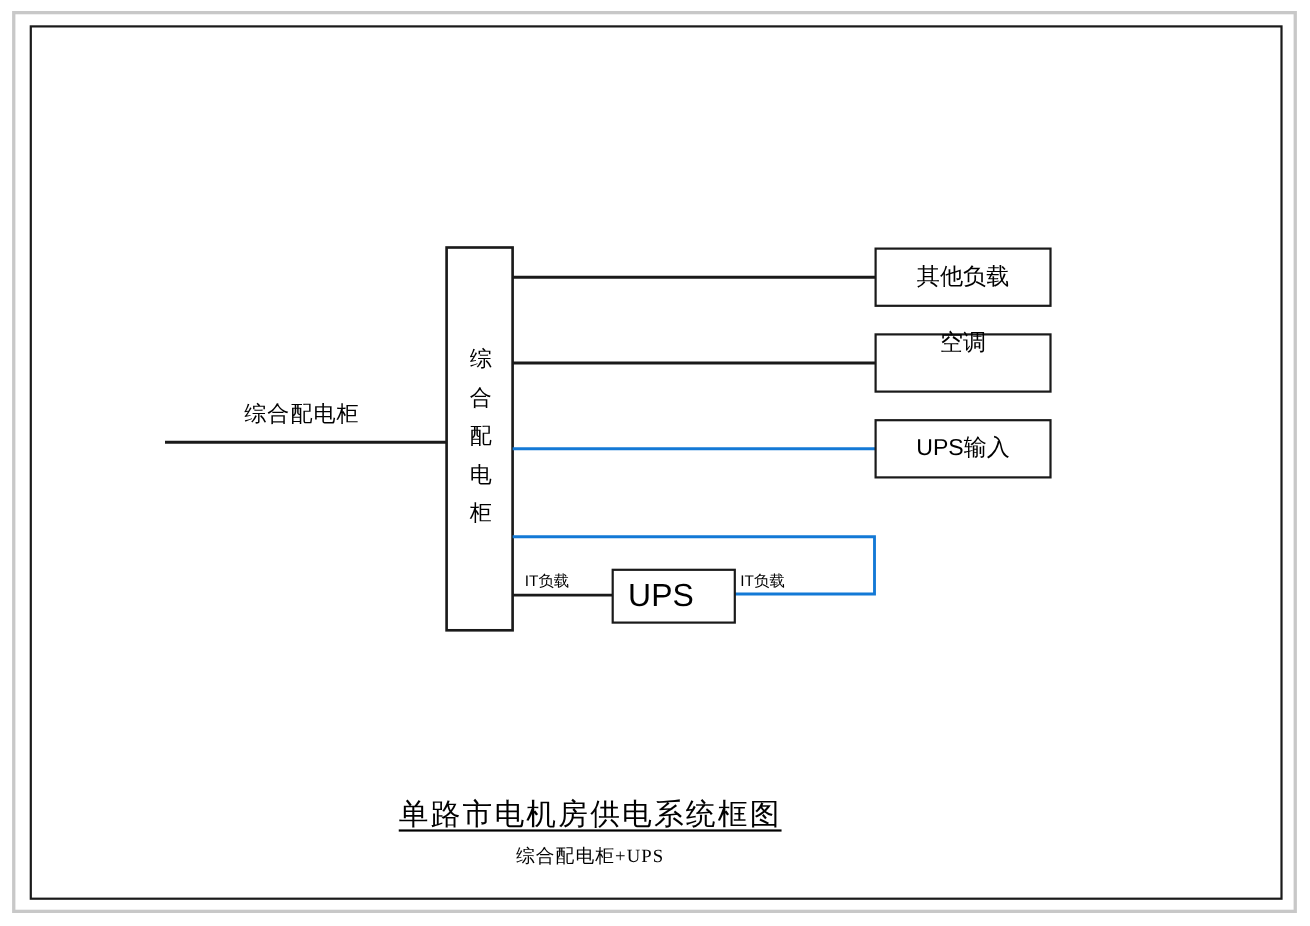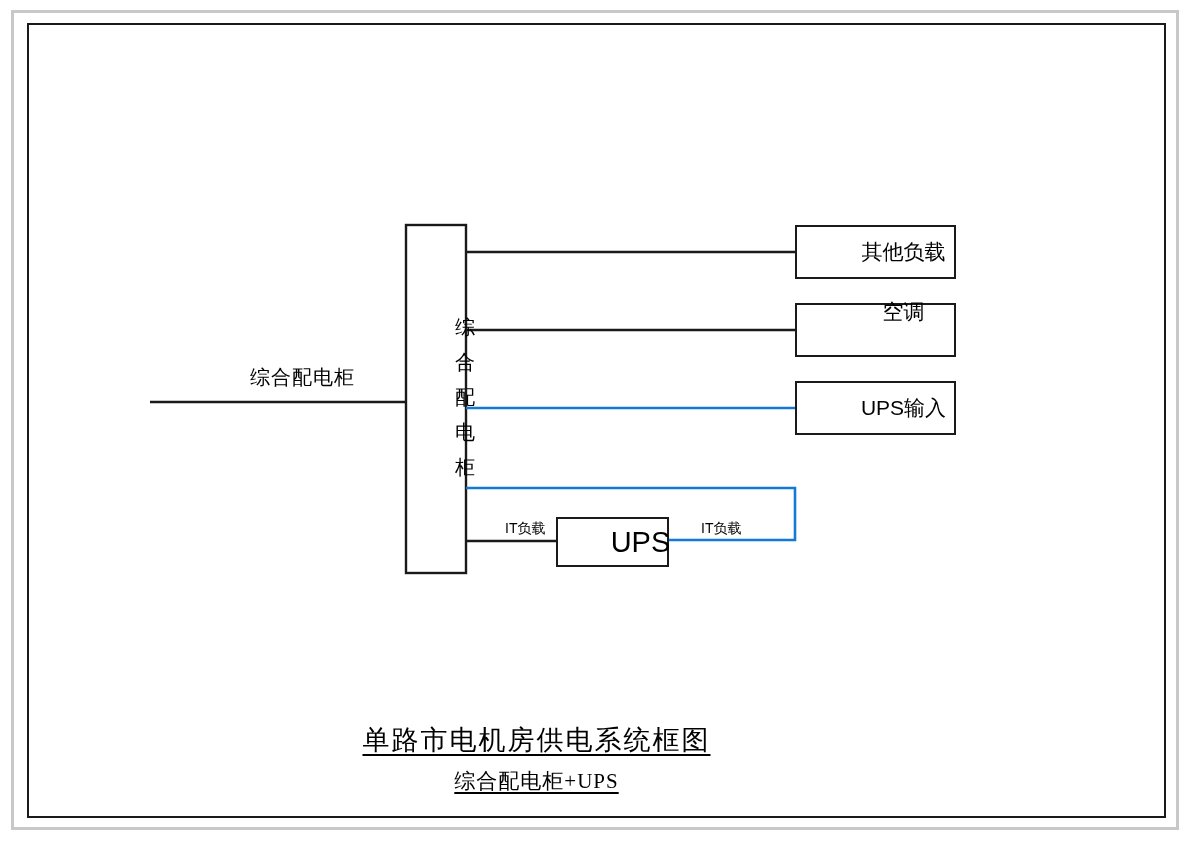--- a/index.html
+++ b/index.html
@@ -45,21 +45,20 @@
     top: 0;
     width: 1191px;
     height: 842px;
   }
   
   .lbl {
     position: absolute;
     white-space: nowrap;
     color: #000000;
     line-height: 1;
-    margin-left: 28px;
   }
   .mains-label {
     left: 222px;
     top: 367px;
     font-size: 20px;
     letter-spacing: 1px;
   }
   .cabinet-label {
     left: 424px;
     top: 310px;
@@ -78,22 +77,22 @@
     width: 159px;
     left: 796px;
   }
   .box-label.b1 { top: 241px; }
   .box-label.b2 { top: 301px; }
   .box-label.b3 { top: 397px; }
   .ups-label {
     left: 557px;
     top: 528px;
     width: 111px;
-    text-align: center;
     font-size: 29px;
+    padding-left: 14px;
   }
   .wire-label {
     font-size: 14px;
   }
   .ups-in-label {
     left: 477px;
     top: 521px;
   }
   .ups-out-label {
     left: 673px;
@@ -112,23 +111,22 @@
     font-size: 27px;
     letter-spacing: 2px;
     text-decoration: underline;
     text-underline-offset: 5px;
     display: inline-block;
   }
   .title-sub-wrap {
     margin-top: 9px;
   }
   .title-sub {
-    font-size: 21px;
+    font-size: 17px;
     letter-spacing: 1px;
-    text-decoration: underline;
     text-underline-offset: 4px;
     display: inline-block;
   }
 </style>
 </head>
 <body>
 
 <div id="page">
 
   <div class="outer-frame"></div>

